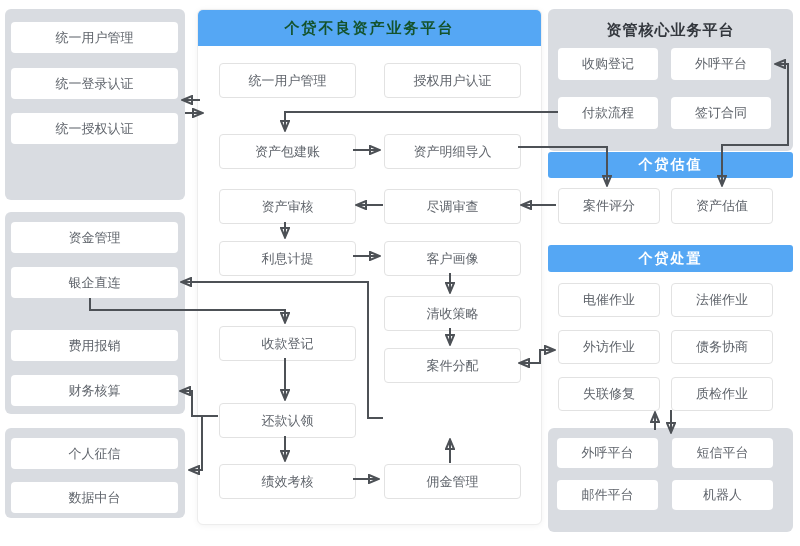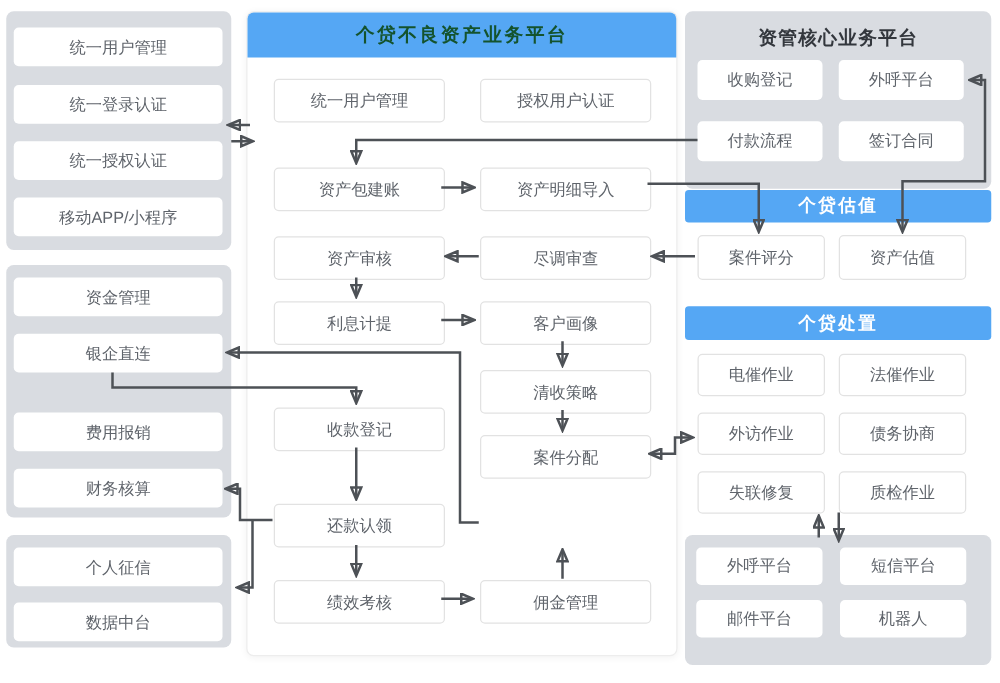--- a/index.html
+++ b/index.html
@@ -37,21 +37,20 @@
 </style>
 </head>
 <body>
 
 <div class="canvas">
 
   <div class="gpanel" style="left:5px;top:9px;width:180px;height:191px">
     <div class="gbox" style="top:13px">统一用户管理</div>
     <div class="gbox" style="top:59px">统一登录认证</div>
     <div class="gbox" style="top:104px">统一授权认证</div>
-    <div class="gbox" style="top:149px">移动APP/小程序</div>
   </div>
 
   <div class="gpanel" style="left:5px;top:212px;width:180px;height:202px">
     <div class="gbox" style="top:10px">资金管理</div>
     <div class="gbox" style="top:55px">银企直连</div>
     <div class="gbox" style="top:118px">费用报销</div>
     <div class="gbox" style="top:163px">财务核算</div>
   </div>
 
   <div class="gpanel" style="left:5px;top:428px;width:180px;height:90px">

